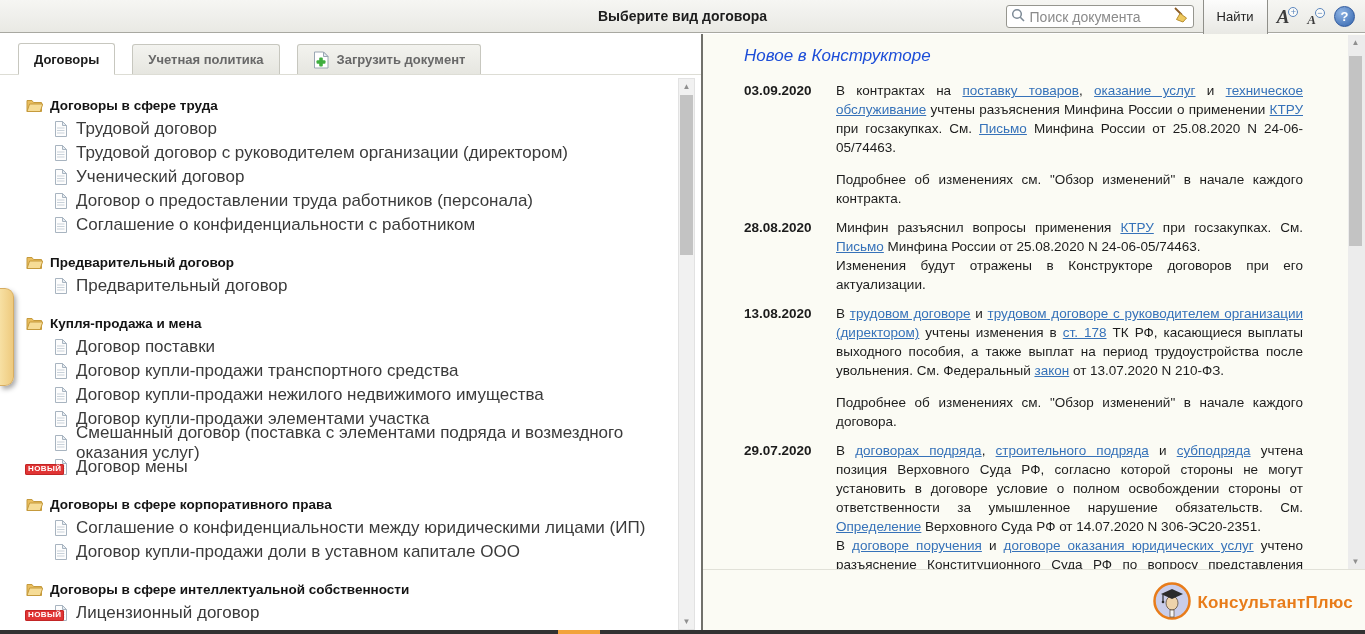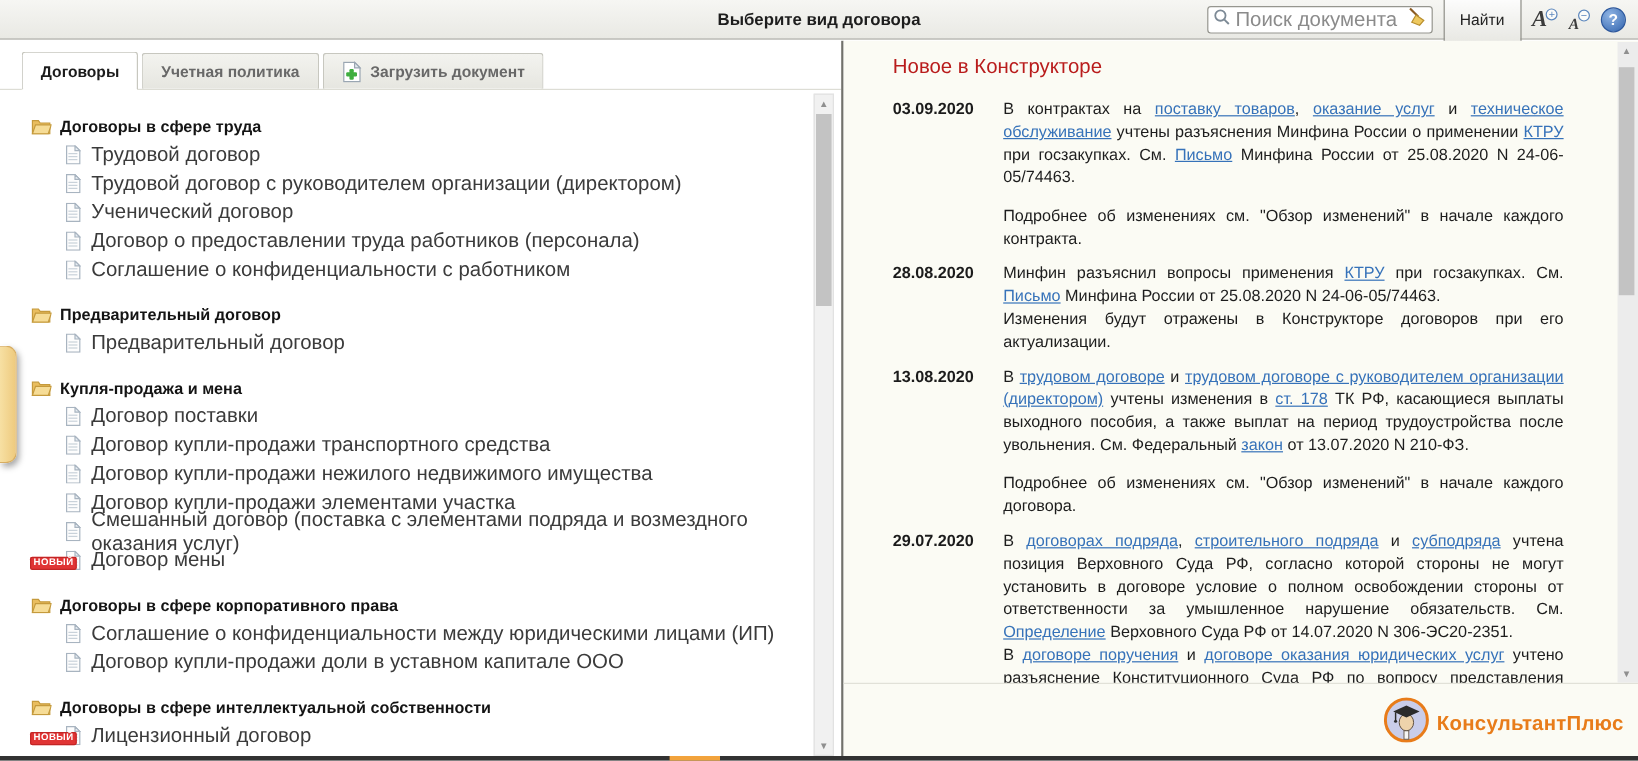--- a/index.html
+++ b/index.html
@@ -19,21 +19,21 @@
   .header-title {
     position:absolute; left:50%; top:8px; transform:translateX(-50%);
     font-size:14px; font-weight:bold; color:#1d1d1d; white-space:nowrap;
   }
   .search-area { position:absolute; right:10px; top:4px; height:25px; display:flex; align-items:center; gap:9px; }
   .search-box {
     width:188px; height:23px; background:#fff; border:1px solid #96968f;
     border-radius:3px; display:flex; align-items:center; padding:0 4px; gap:3px;
   }
   .search-box input {
-    border:none; outline:none; flex:1; font-size:17px; color:#333; min-width:0;
+    border:none; outline:none; flex:1; font-size:14px; color:#333; min-width:0;
     font-family:"Liberation Sans", sans-serif; background:transparent;
   }
   .search-box input::placeholder { color:#8b8b8b; }
   .find-btn {
     height:41px; padding:0 13px; font-size:13px; color:#222;
     background:linear-gradient(#fefefe,#e7e7e2); border:1px solid #8f8f89;
     border-radius:3px; font-family:"Liberation Sans", sans-serif; cursor:pointer;
   }
   .fontbtn { display:flex; align-items:flex-start; cursor:pointer; }
   .big-a { font-family:"Liberation Serif", serif; font-weight:bold; font-style:italic; color:#3c3c3c; line-height:1; }
@@ -47,21 +47,21 @@
     width:21px; height:21px; border-radius:50%; border:1px solid #2c579c;
     background:radial-gradient(circle at 35% 30%, #8fb4e4, #3264ad);
     color:#fff; font-weight:bold; font-size:13px; display:flex; align-items:center;
     justify-content:center; cursor:pointer;
   }
 
   
   .left-panel { position:absolute; top:34px; left:0; width:701px; bottom:4px; background:#fff; }
   .tabbar {
     position:absolute; top:8px; left:0; width:100%; height:33px;
-    padding-left:18px; display:flex; align-items:flex-end; gap:3px;
+    padding-left:18px; display:flex; align-items:flex-end; gap:17px;
     border-bottom:1px solid #ddddd5;
   }
   .tab {
     height:30px; padding:0 15px; display:flex; align-items:center; gap:7px;
     font-size:13px; font-weight:bold; color:#686868;
     background:linear-gradient(#f3f3ef,#e6e6e0);
     border:1px solid #c7c7bf; border-bottom:none; border-radius:3px 3px 0 0;
     cursor:pointer; white-space:nowrap;
   }
   .tab.active {
@@ -92,21 +92,21 @@
   .vs-arrow.up { top:0; }
   .vs-arrow.down { bottom:0; }
   .vs-thumb { position:absolute; left:1px; width:13px; background:#c3c3c3; cursor:pointer; }
   .vs-left .vs-thumb { top:16px; height:160px; }
 
   .divider { position:absolute; left:701px; top:34px; bottom:4px; width:2px; background:#71716b; }
 
   
   .right-panel { position:absolute; left:703px; right:0; top:34px; bottom:4px; background:#fbfbf4; }
   .news-area { position:absolute; top:0; left:0; right:0; height:536px; overflow:hidden; border-bottom:1px solid #e1e1d8; }
-  .news-title { margin:12px 0 0 41px; font-size:17px; color:#b91c1c; }
+  .news-title { margin:12px 0 0 41px; font-size:17px; color:#1d4ed8;font-style:italic; }
   .news-list { margin:15px 0 0 41px; width:560px; }
   .news-entry { display:flex; margin-bottom:10px; }
   .news-date { width:92px; flex-shrink:0; font-size:13.5px; font-weight:bold; color:#1b1b1b; line-height:19px; }
   .news-body { width:467px; font-size:13.5px; color:#1d1d1d; line-height:19px; text-align:justify; }
   .news-para { margin:0; }
   .news-para.gap { margin-top:13px; }
   .nlink { color:var(--link,#3672b9); text-decoration:underline; cursor:pointer; }
   .vs-right { right:0; top:1px; height:534px; background:#ececec; border:none; }
   .vs-right .vs-thumb { top:21px; height:190px; }
 

